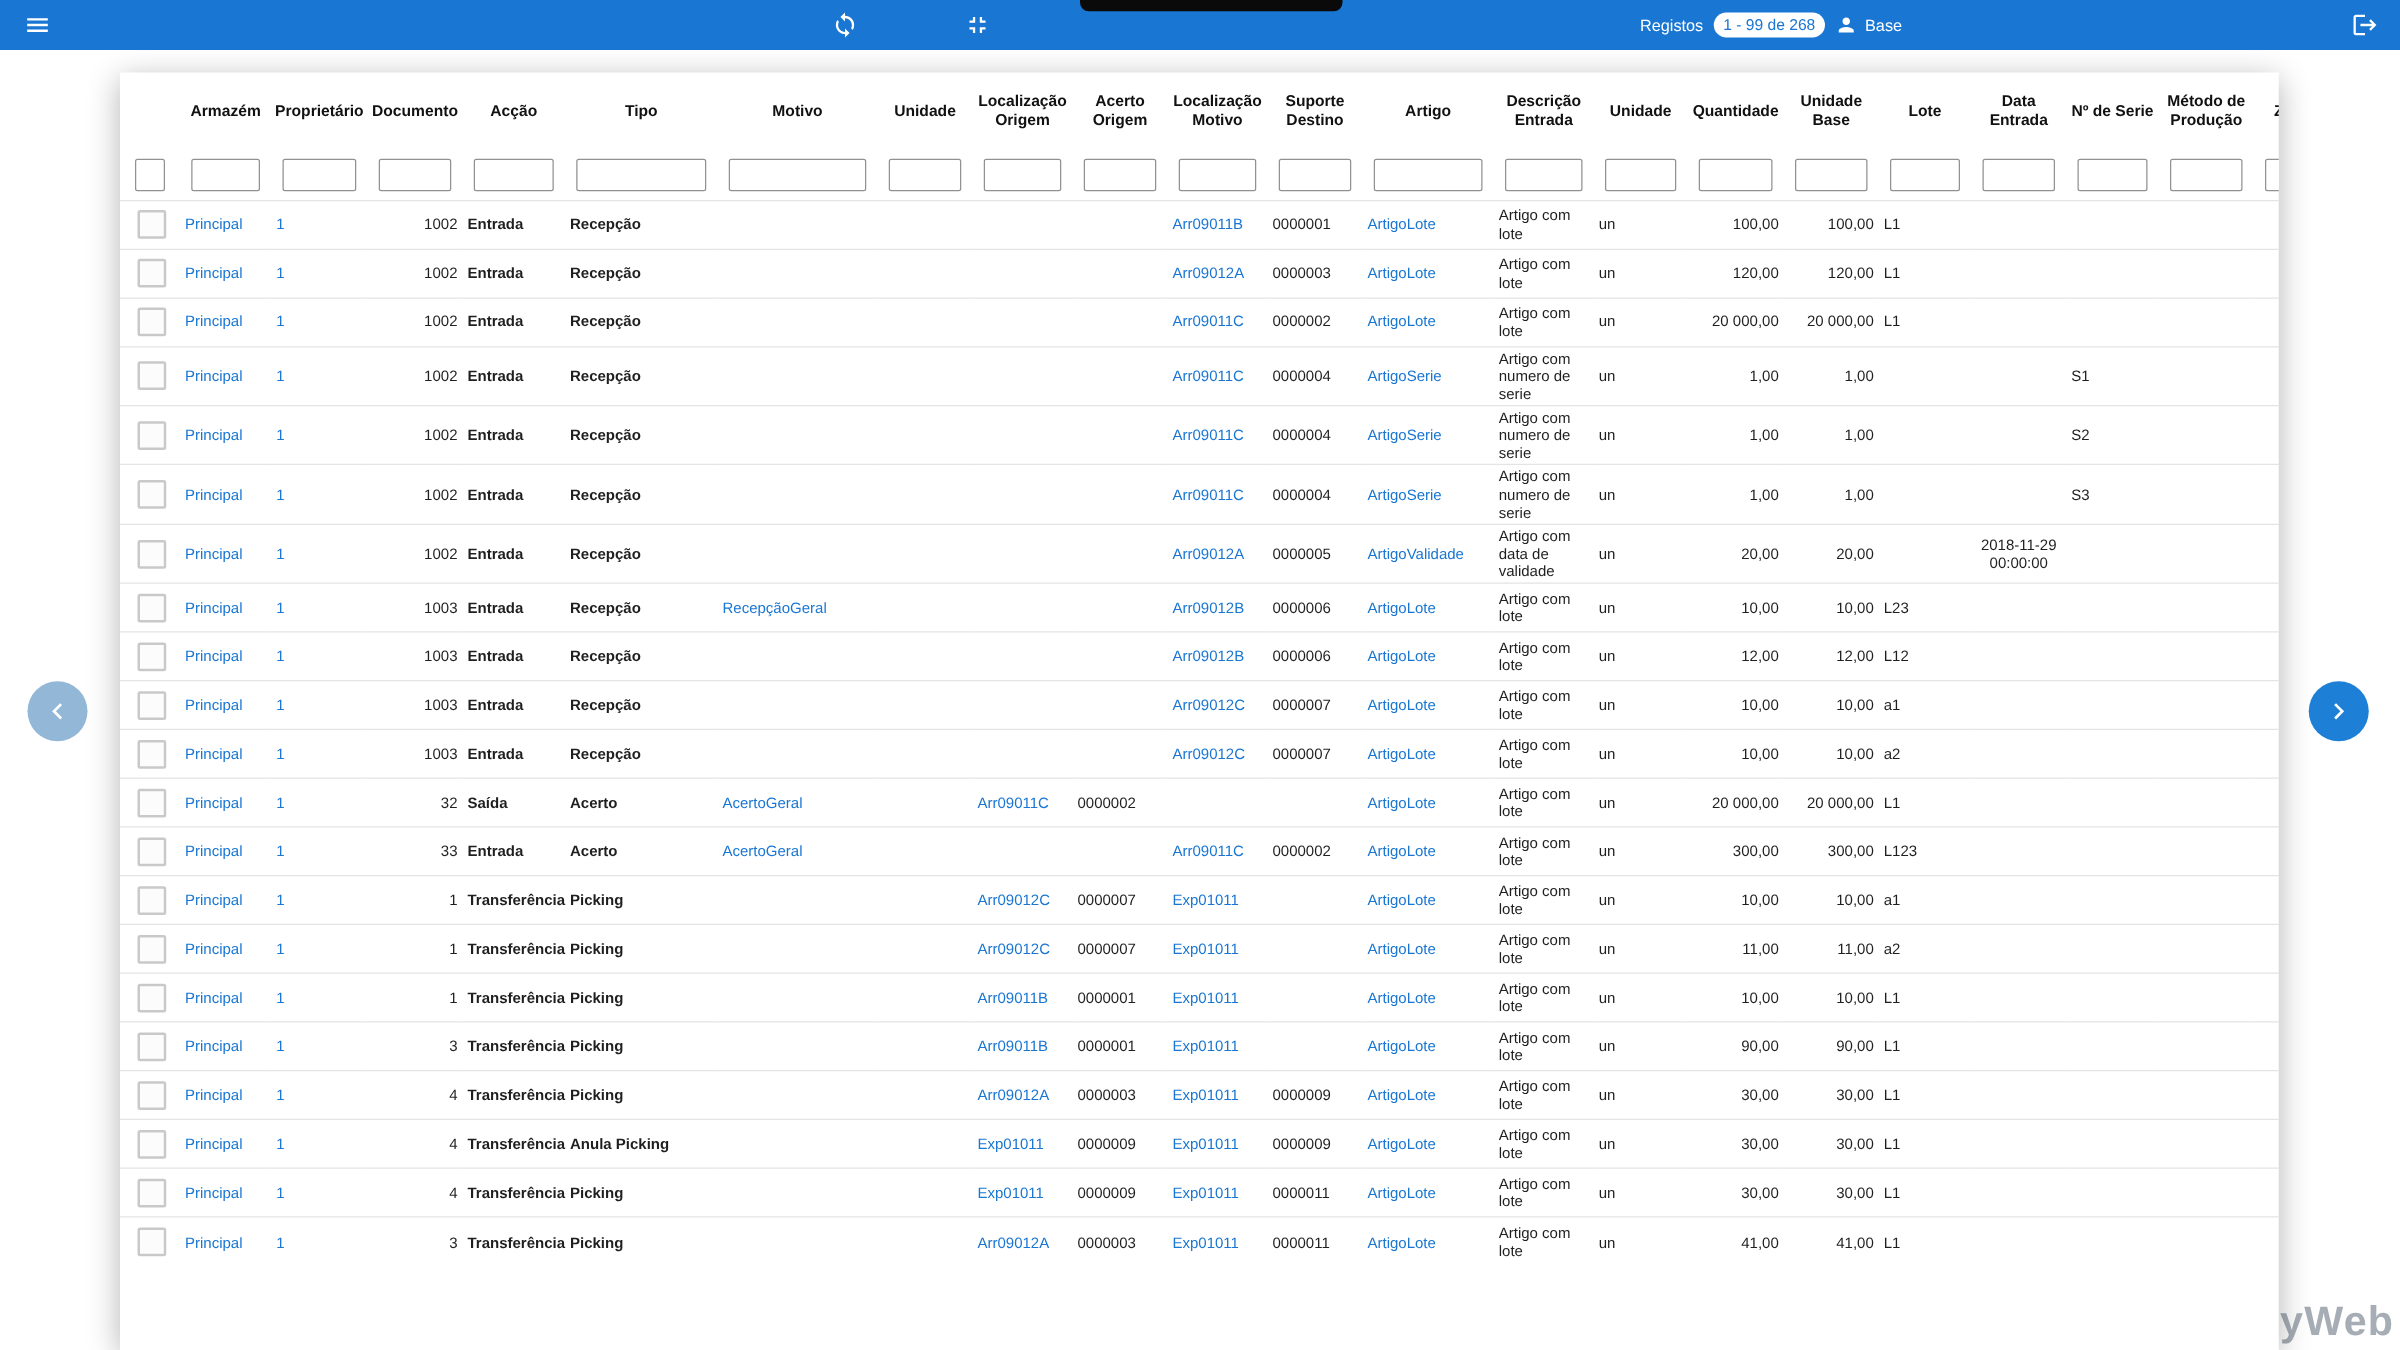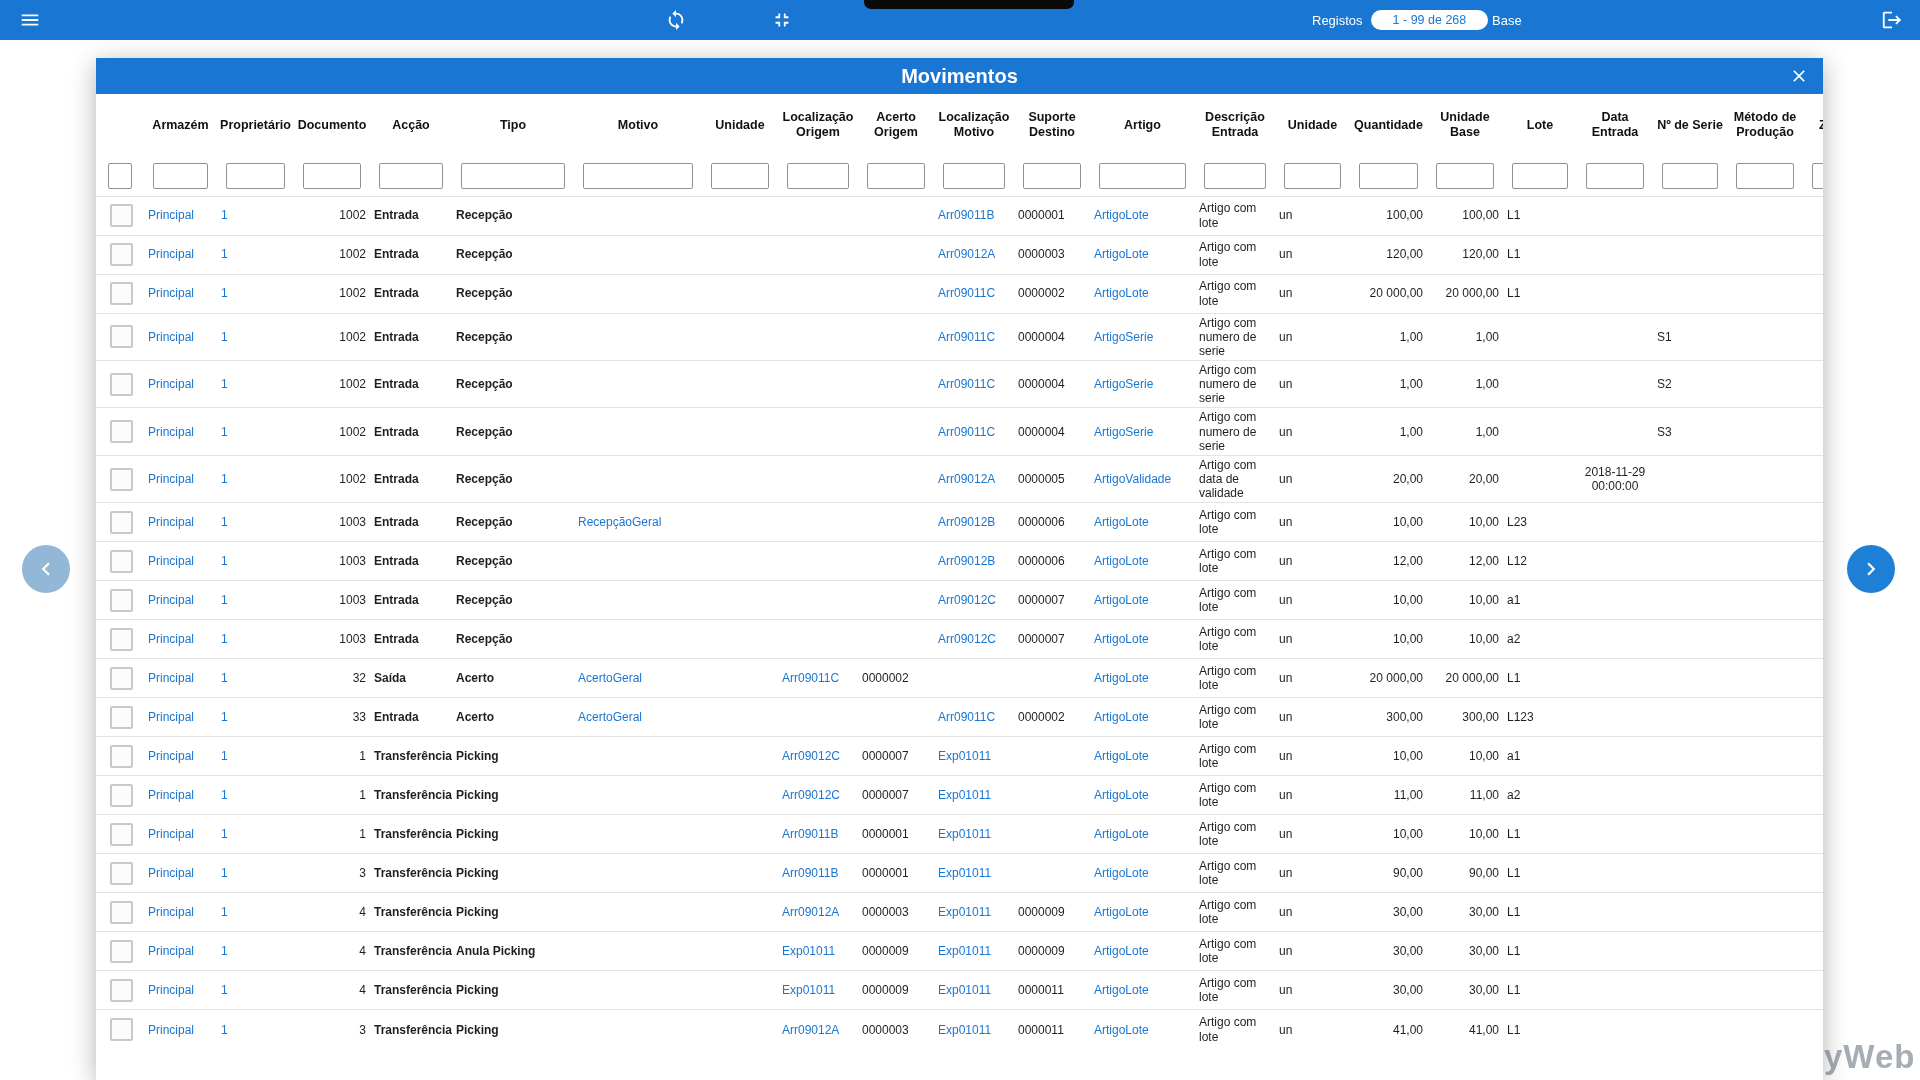--- a/index.html
+++ b/index.html
@@ -2,21 +2,21 @@
 <html><head>
 <meta charset="utf-8">
 <style>
   html,body{margin:0;padding:0;width:1920px;height:1080px;overflow:hidden;background:#ffffff;font-family:"Liberation Sans",sans-serif;}
 
   
   .topbar{position:absolute;top:0;left:0;width:1920px;height:40px;background:#1976d2;z-index:5;}
   .icon-btn{position:absolute;top:0;width:40px;height:40px;background:transparent;border:none;display:flex;align-items:center;justify-content:center;cursor:pointer;padding:0;}
   .notch{position:absolute;top:0;left:864px;width:210px;height:9px;background:#0a0a0a;border-radius:0 0 7px 7px;z-index:6;}
   .registos{position:absolute;left:1312px;top:0;height:40px;display:flex;align-items:center;gap:8px;color:#fff;font-size:13px;}
-  .badge{background:#ffffff;color:#1976d2;border-radius:11px;padding:3px 22px;font-size:12.5px;}
+  .badge{background:#ffffff;color:#1976d2;border-radius:11px;padding:3px 8px;font-size:12.5px;}
   .user{position:absolute;left:1468px;top:0;height:40px;display:flex;align-items:center;gap:6px;color:#fff;font-size:13px;cursor:pointer;}
 
   
   .modal{position:absolute;left:96px;top:58px;width:1727px;height:1022px;background:#fff;box-shadow:0 5px 24px rgba(0,0,0,.3);z-index:2;overflow:hidden;}
   .modal-header{height:36px;background:#1976d2;display:flex;align-items:center;justify-content:center;position:relative;}
   .modal-title{color:#fff;font-size:20px;font-weight:bold;}
   .close-btn{position:absolute;right:12px;top:6px;width:24px;height:24px;border:none;background:transparent;cursor:pointer;display:flex;align-items:center;justify-content:center;padding:0;}
 
   
   table{border-collapse:collapse;table-layout:fixed;width:1767px;}
@@ -73,28 +73,20 @@
         <path d="M17 7l-1.41 1.41L18.17 11H8v2h10.17l-2.58 2.58L17 17l5-5-5-5zM4 5h8V3H4c-1.1 0-2 .9-2 2v14c0 1.1.9 2 2 2h8v-2H4V5z"></path>
       </svg>
   </button>
 </header>
 
 <div class="notch"></div>
 
 <div class="watermark">yWeb</div>
 
 <div class="modal">
-  <div class="modal-header">
-    <span class="modal-title">Movimentos</span>
-    <button class="close-btn">
-      <svg width="20" height="20" viewBox="0 0 24 24" fill="#fff">
-          <path d="M19 6.41 17.59 5 12 10.59 6.41 5 5 6.41 10.59 12 5 17.59 6.41 19 12 13.41 17.59 19 19 17.59 13.41 12z"></path>
-        </svg>
-    </button>
-  </div>
   <table id="grid">
     <colgroup id="grid-cols">
         <col style="width: 48px;">
         <col style="width: 73px;">
         <col style="width: 77px;">
         <col style="width: 76px;">
         <col style="width: 82px;">
         <col style="width: 122px;">
         <col style="width: 128px;">
         <col style="width: 76px;">

